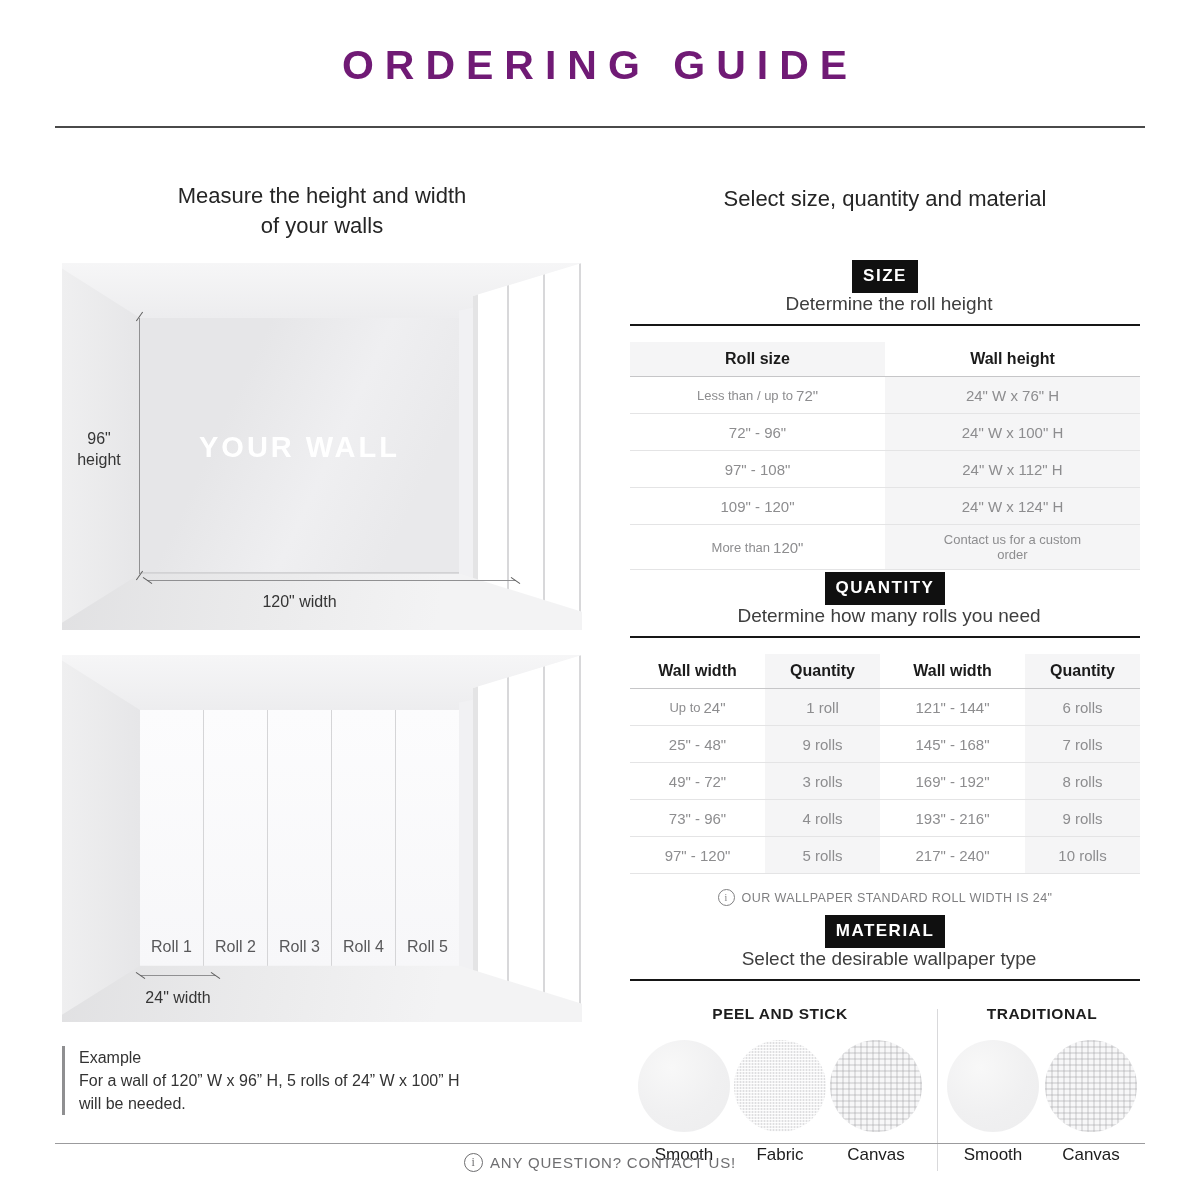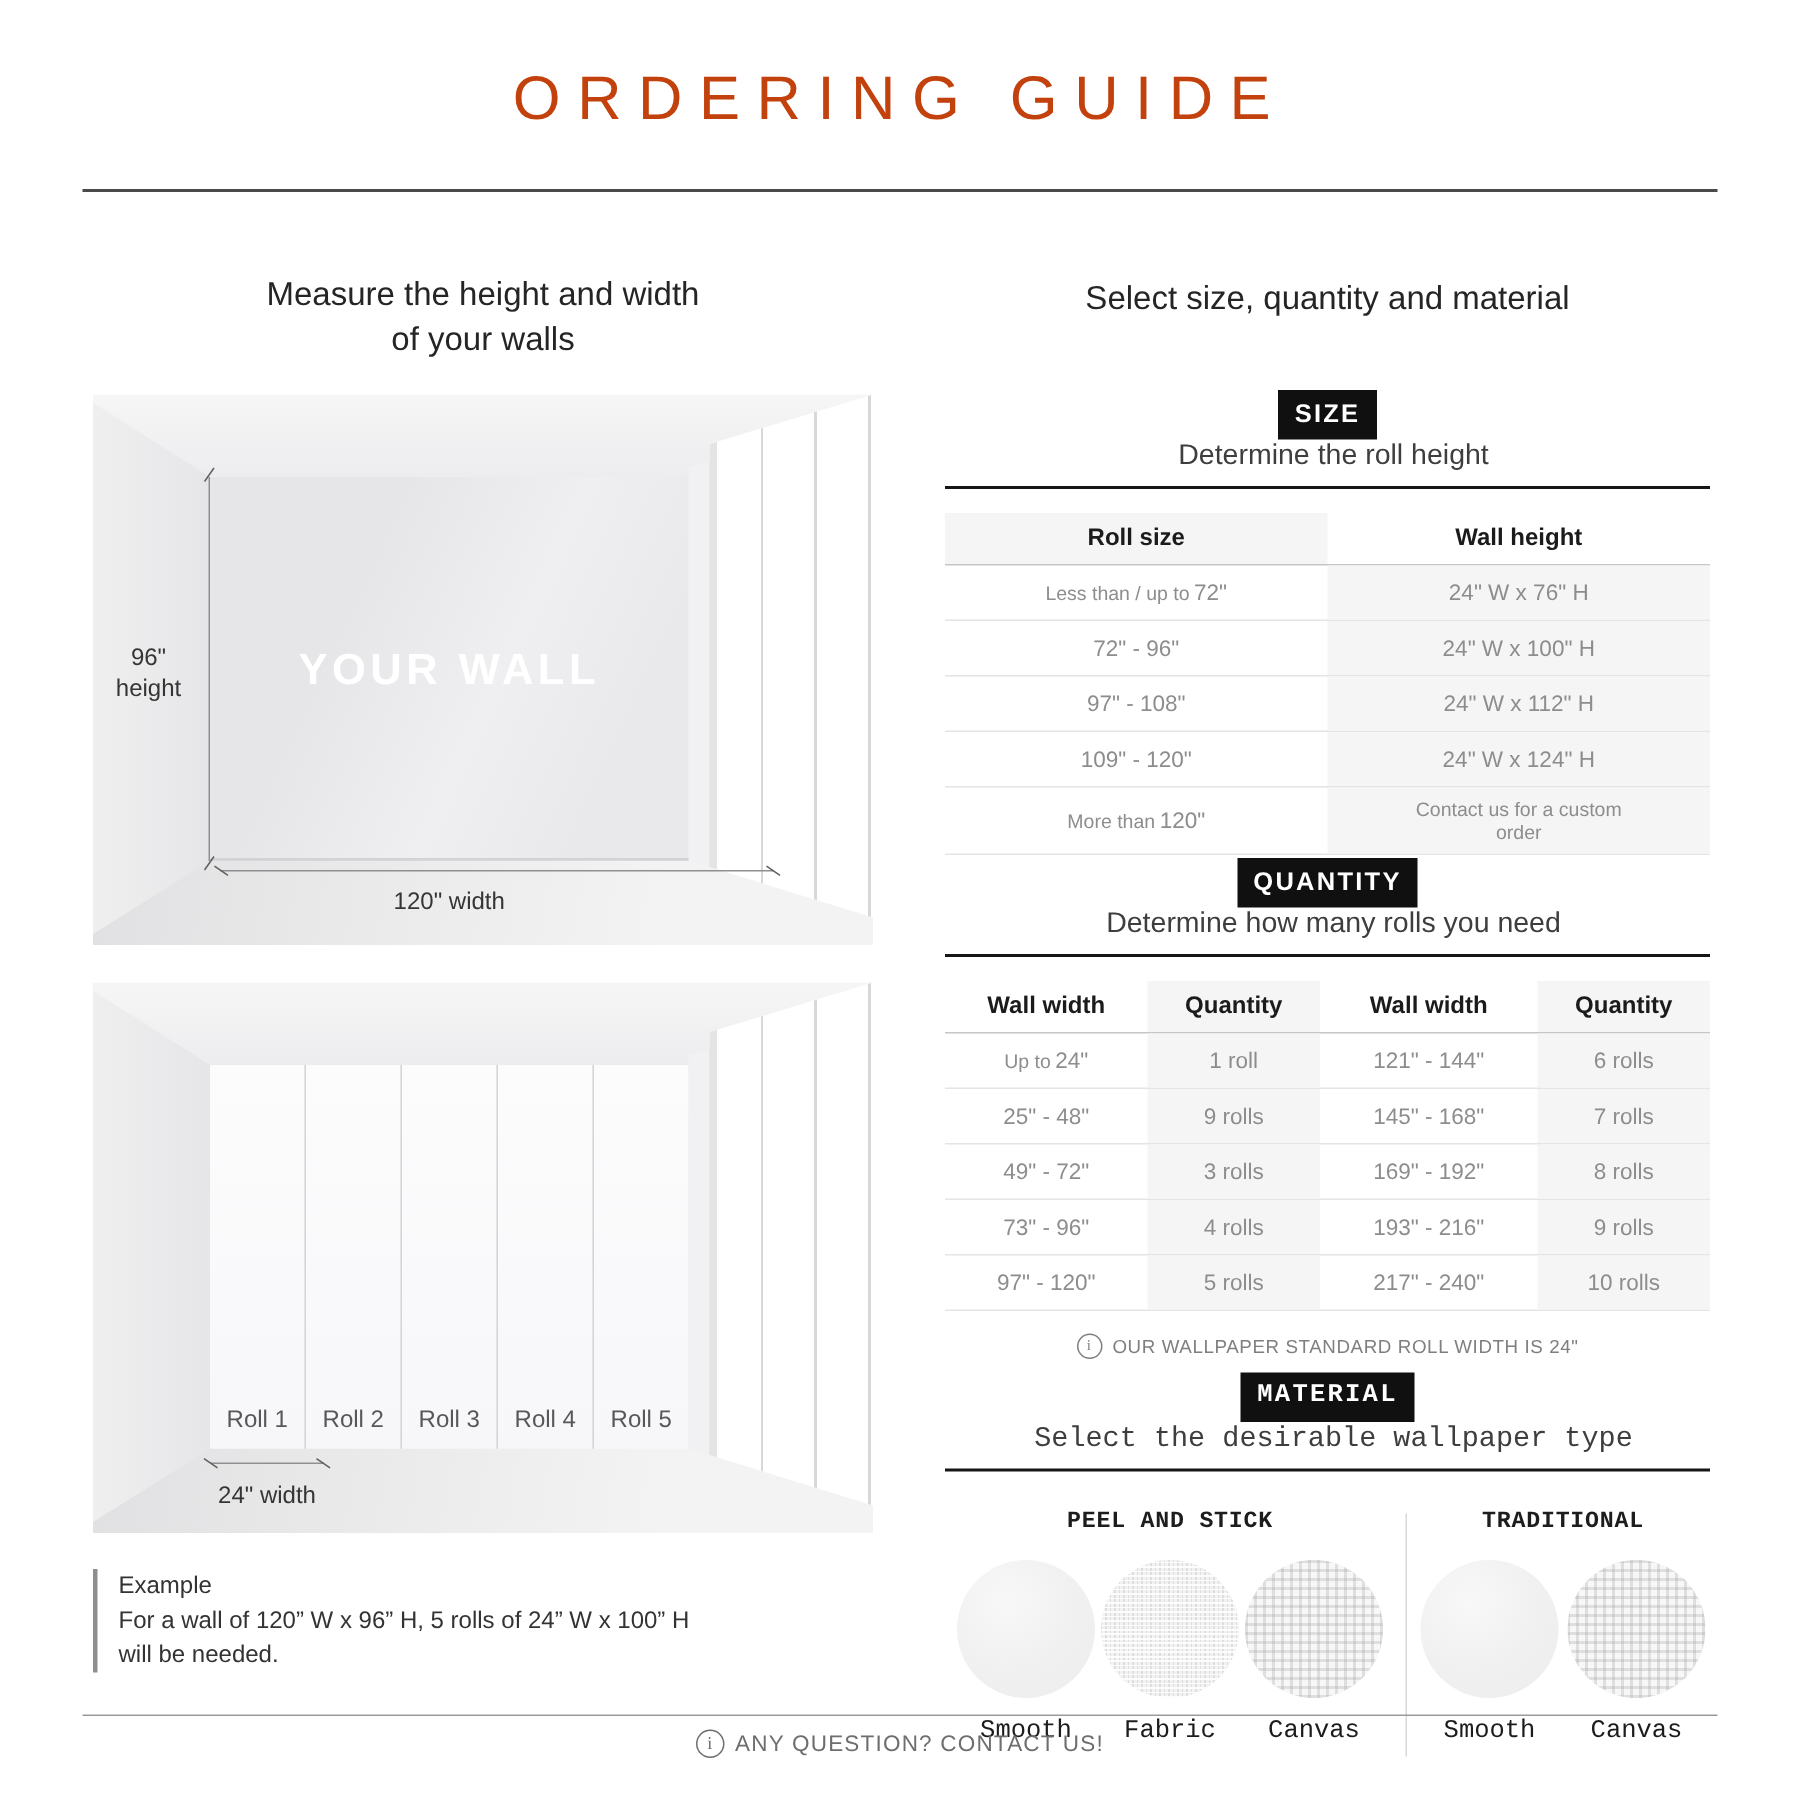--- a/index.html
+++ b/index.html
@@ -1,21 +1,21 @@
 <!DOCTYPE html>
 <html><head>
 <meta charset="utf-8">
 <style>
   html,body{margin:0;padding:0;}
   body{width:1200px;height:1200px;background:#ffffff;font-family:"Liberation Sans",sans-serif;color:#222;position:relative;overflow:hidden;}
   .canvas{position:absolute;inset:0;}
 
   
   .page-title{position:absolute;top:42px;left:0;width:1200px;text-align:center;
-    font-size:41px;font-weight:400;letter-spacing:11px;color:#c2410c;}
+    font-size:41px;font-weight:700;letter-spacing:11px;color:#701a75;}
   .top-rule{position:absolute;left:55px;top:126px;width:1090px;height:2px;background:#4a4a4a;}
 
   
   .left-head{position:absolute;left:62px;top:181px;width:520px;text-align:center;
     font-size:22px;line-height:30px;color:#252525;font-weight:400;}
   .right-head{position:absolute;left:630px;top:186px;width:510px;text-align:center;
     font-size:22px;color:#252525;font-weight:400;}
 
   
   .room{position:absolute;left:62px;width:520px;height:367px;overflow:hidden;
@@ -60,21 +60,21 @@
 
   
   .example{position:absolute;left:62px;top:1046px;width:500px;border-left:3px solid #8f8f91;
     padding-left:14px;font-size:16px;line-height:23px;color:#333333;}
 
   
   .rcol{position:absolute;left:630px;top:180px;width:510px;}
   .section{position:absolute;left:0;width:510px;}
   .sec-size{top:80px;}
   .sec-qty{top:392px;}
-  .sec-mat{top:735px;font-family:Liberation Mono, monospace;}
+  .sec-mat{top:735px;}
   .sec-head{display:flex;align-items:center;border-bottom:2px solid #161616;padding-bottom:9px;flex-direction:column;}
   .badge{background:#101010;color:#ffffff;font-size:17px;font-weight:600;letter-spacing:1.5px;
     padding:5px 11px 6px;line-height:22px;}
   .sec-sub{font-size:19px;color:#3e3e3e;margin-left:8px;}
 
   
   .tbl{margin-top:16px;width:510px;}
   .trow{display:flex;align-items:center;border-bottom:1px solid #e4e4e5;}
   .thead{border-bottom:1px solid #c6c6c8;}
   .c{box-sizing:border-box;text-align:center;color:#8d8d8f;font-size:15px;

